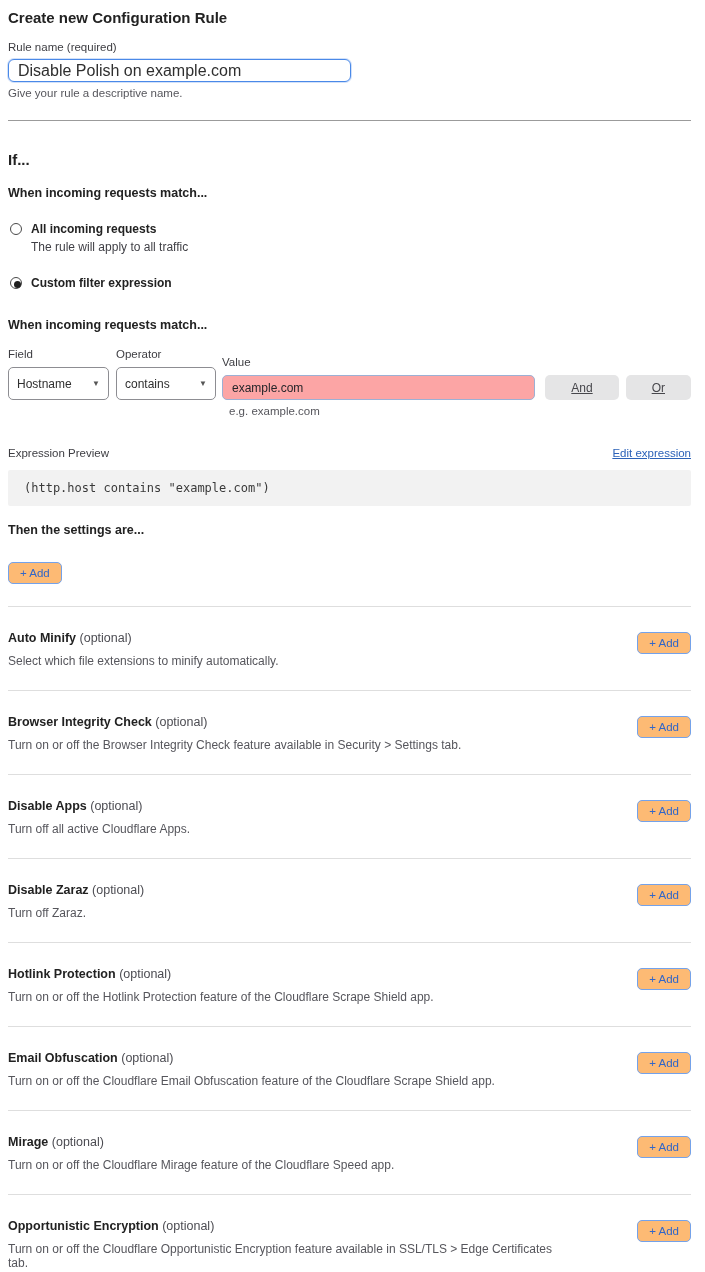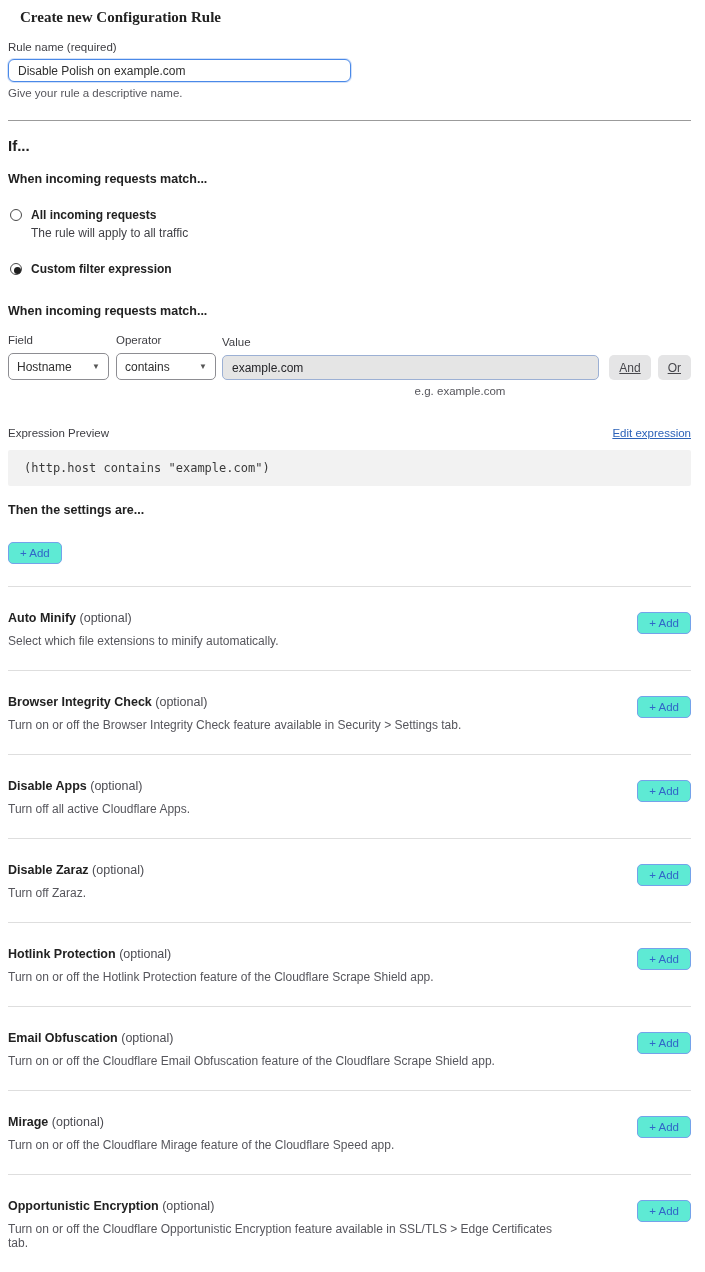--- a/index.html
+++ b/index.html
@@ -5,77 +5,77 @@
   * { box-sizing: border-box; }
   html, body { margin: 0; padding: 0; background: #fff; }
   body {
     width: 705px;
     font-family: "Liberation Sans", sans-serif;
     color: #313131;
     -webkit-font-smoothing: antialiased;
   }
   .container { padding: 9px 14px 14px 8px; }
 
-  .page-title { font-size: 15px; font-weight: 700; color: #222; margin: 0 0 15px 12px; font-family: Liberation Serif, serif; }
+  .page-title { font-size: 15px; font-weight: 700; color: #222; margin: 0 0 15px 0; }
 
   .small-label { font-size: 11.5px; color: #3d3d42; margin-bottom: 6px; }
   .helper { font-size: 11.5px; color: #56565c; margin-top: 5px; }
 
   .rule-name-input {
     width: 343px; height: 23px;
     border: 1px solid #4a89e8; border-radius: 6px;
-    padding: 0 9px; font-size: 12px; color: #2f2f2f;
+    padding: 0 9px; font-size: 16px; color: #2f2f2f;
     font-family: "Liberation Sans", sans-serif;
     outline: none; background: #fff;
     box-shadow: 0 0 0 1px rgba(74,137,232,.25);
   }
 
   .section-divider { border: none; border-top: 1px solid #9b9b9b; margin: 21px 0 0 0; }
   .item-divider   { border: none; border-top: 1px solid #dedede; margin: 0; }
 
-  .if-heading { font-size: 15px; font-weight: 700; color: #222; margin: 16px 0 0 0; }
+  .if-heading { font-size: 15px; font-weight: 700; color: #222; margin: 30px 0 0 0; }
   .sub-heading { font-size: 12.5px; font-weight: 700; color: #222; margin-top: 18px; }
 
   .radio-option { display: flex; align-items: flex-start; margin-top: 22px; cursor: pointer; }
   .radio-circle {
     width: 12px; height: 12px; border: 1.5px solid #4a4a4a; border-radius: 50%;
     margin: 1px 9px 0 2px; flex: 0 0 auto; position: relative; background: #fff;
   }
   .radio-circle.selected::after {
     content: ""; position: absolute; left: 2.5px; top: 2.5px;
     width: 7px; height: 7px; border-radius: 50%; background: #1f1f1f;
   }
   .radio-label { font-size: 12px; font-weight: 700; color: #222; line-height: 1.25; }
   .radio-desc  { font-size: 12px; color: #3f3f45; margin-top: 3px; }
 
   .builder-row { display: flex; align-items: flex-end; margin-top: 16px; }
   .builder-col { display: flex; flex-direction: column; }
   .builder-label { font-size: 11.5px; color: #3d3d42; margin-bottom: 7px; }
 
   .select-box {
-    height: 27px; border: 1px solid #8d8d92; border-radius: 5px; background: #fff;
+    height: 33px; border: 1px solid #8d8d92; border-radius: 5px; background: #fff;
     display: flex; align-items: center; justify-content: space-between;
     padding: 0 8px; font-size: 12px; color: #2f2f2f; cursor: pointer;
   }
   .select-box .caret { font-size: 8px; color: #555; margin-left: 8px; }
 
   .field-select { width: 101px; margin-right: 7px; }
   .operator-select { width: 100px; margin-right: 6px; }
 
   .value-wrap { flex: 1; margin-right: 10px; }
   .value-input {
     width: 100%; height: 25px;
-    background: #e5e5e5; border: 1px solid #9cb0d4; border-radius: 5px;
+    background: #fca5a5; border: 1px solid #9cb0d4; border-radius: 5px;
     padding: 0 9px; font-size: 12px; color: #26262a;
     font-family: "Liberation Sans", sans-serif; outline: none;
   }
   .gray-btn {
     height: 25px; border: none; border-radius: 5px; background: #e5e5e6;
     color: #47474c; font-size: 12px; font-family: "Liberation Sans", sans-serif;
-    padding: 0 10px; cursor: pointer; text-decoration: underline;
+    padding: 0 26px; cursor: pointer; text-decoration: underline;
   }
   .and-btn { margin-right: 7px; }
 
   .preview-row { display: flex; justify-content: space-between; align-items: baseline; margin-top: 30px; }
   .edit-link { font-size: 11.5px; color: #2c62b8; text-decoration: underline; cursor: pointer; }
 
   .code-block {
     margin-top: 11px; background: #f2f2f2; border-radius: 2px;
     padding: 11px 16px; font-family: "DejaVu Sans Mono", "Liberation Mono", monospace;
     font-size: 12px; color: #3a3a3a; white-space: pre;
@@ -84,21 +84,21 @@
   .then-heading { font-size: 12.5px; font-weight: 700; color: #222; margin-top: 17px; }
 
   .setting-item { display: flex; justify-content: space-between; align-items: flex-start; padding: 24px 0 22px 0; }
   .setting-text { max-width: 560px; }
   .setting-title { font-size: 12.5px; color: #222; }
   .setting-title .t { font-weight: 700; }
   .setting-title .opt { font-weight: 400; color: #4c4c52; }
   .setting-desc { font-size: 12px; color: #56565c; margin-top: 9px; }
 
   .add-btn {
-    background: #5eead4; border: 1px solid #74a2ea; border-radius: 5px;
+    background: #fdba74; border: 1px solid #74a2ea; border-radius: 5px;
     color: #3166c8; font-size: 11.5px; font-family: "Liberation Sans", sans-serif;
     padding: 4px 11px; cursor: pointer; margin-top: 1px; flex: 0 0 auto;
   }
 </style>
 </head>
 <body>
 
 <div class="container">
 
   <h1 class="page-title">Create new Configuration Rule</h1>
@@ -144,21 +144,21 @@
         <span class="caret">▼</span>
       </div>
     </div>
     <div class="builder-col value-wrap">
       <div class="builder-label">Value</div>
       <input class="value-input" type="text" value="example.com" style="">
     </div>
     <button class="gray-btn and-btn">And</button>
     <button class="gray-btn">Or</button>
   </div>
-  <div class="helper" style="margin-left:221px;text-align:center;">e.g. example.com</div>
+  <div class="helper" style="margin-left:221px;">e.g. example.com</div>
 
   <div class="preview-row">
     <span class="small-label" style="margin:0;">Expression Preview</span>
     <span class="edit-link">Edit expression</span>
   </div>
   <div class="code-block">(http.host contains "example.com")</div>
 
   <div class="then-heading">Then the settings are...</div>
 
   

